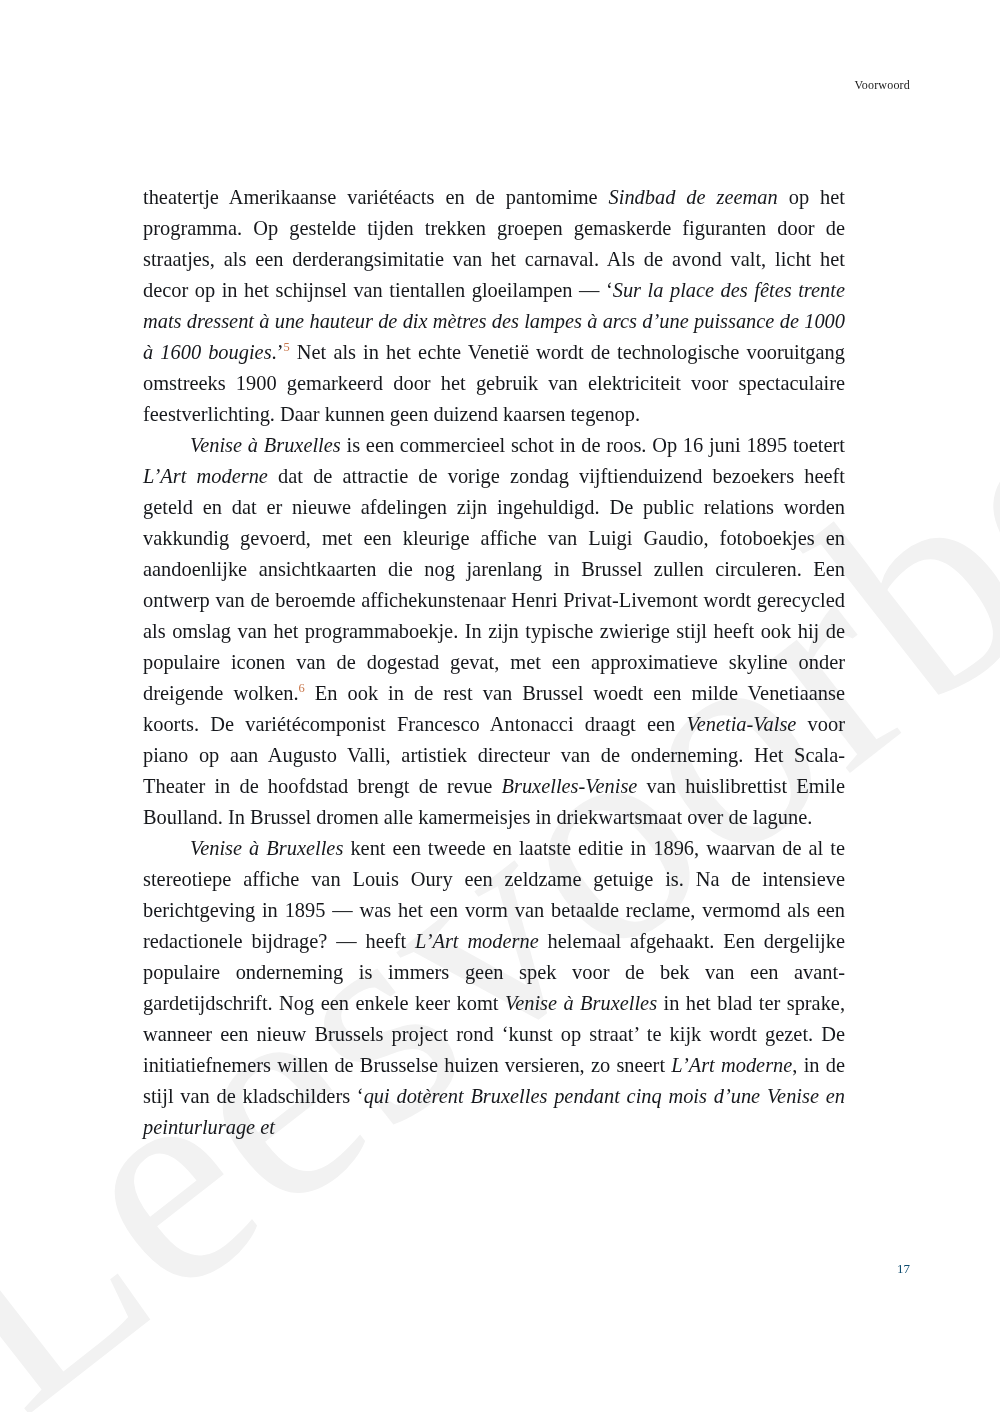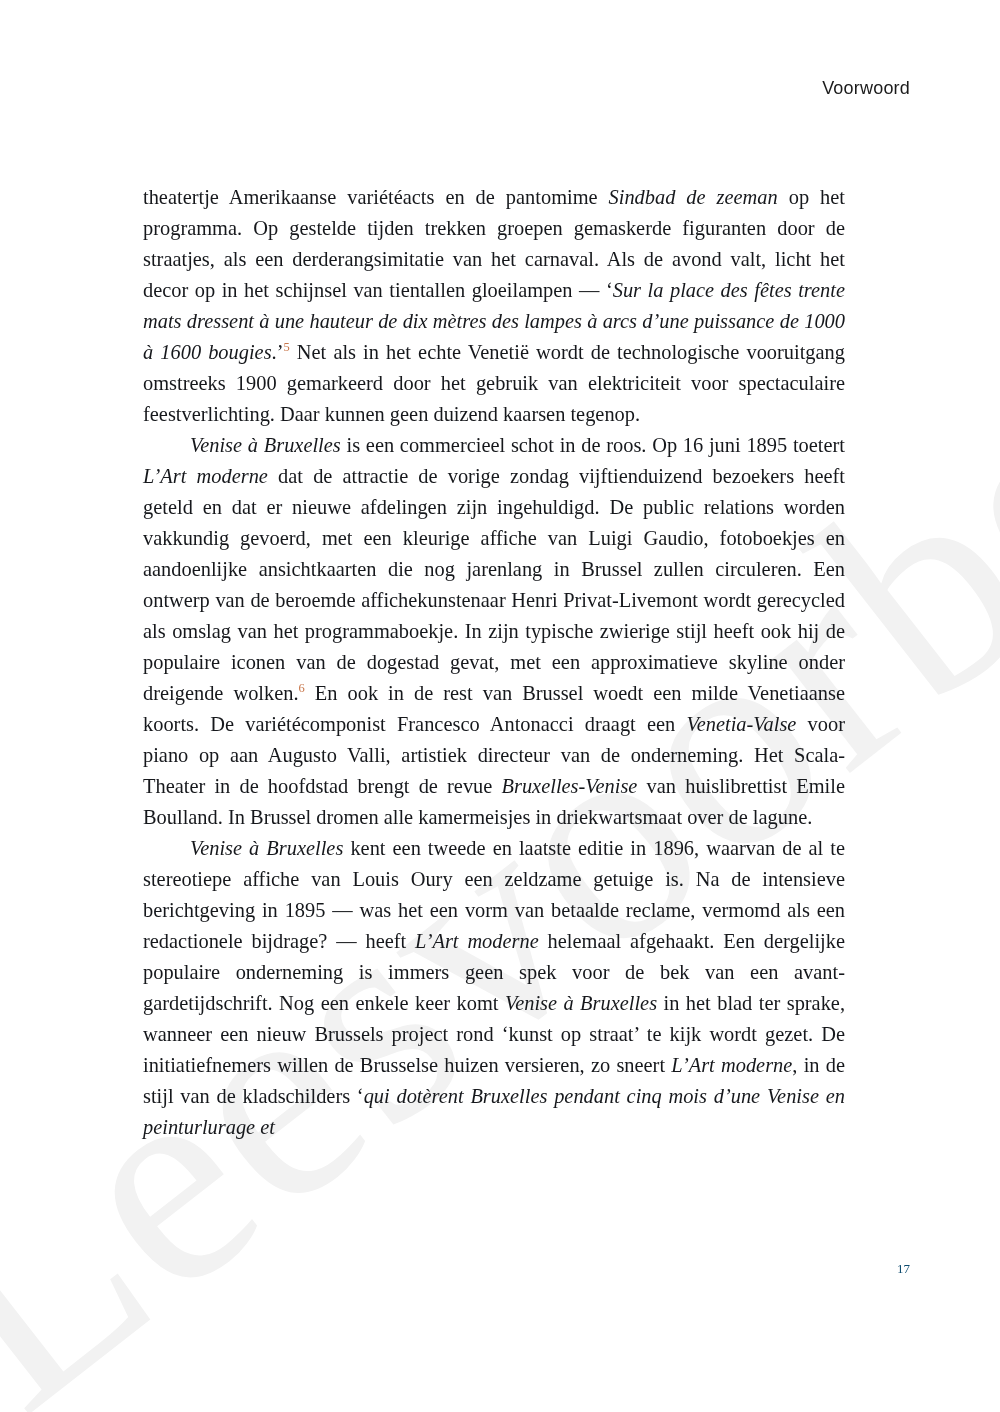--- a/index.html
+++ b/index.html
@@ -37,22 +37,22 @@
     letter-spacing: 4px;
     color: #f2f2f2;
     font-weight: 400;
   }
 
   
   .running-head {
     position: absolute;
     right: 90px;
     top: 78px;
-    font-family: Liberation Sans, sans-serif;
-    font-size: 18px;
+    font-family: Liberation Serif, serif;
+    font-size: 12px;
     color: #1b1b1b;
     letter-spacing: 0.2px;
     z-index: 3;
   }
 
   
   .text-column {
     position: absolute;
     left: 131px;
     top: 182px;

